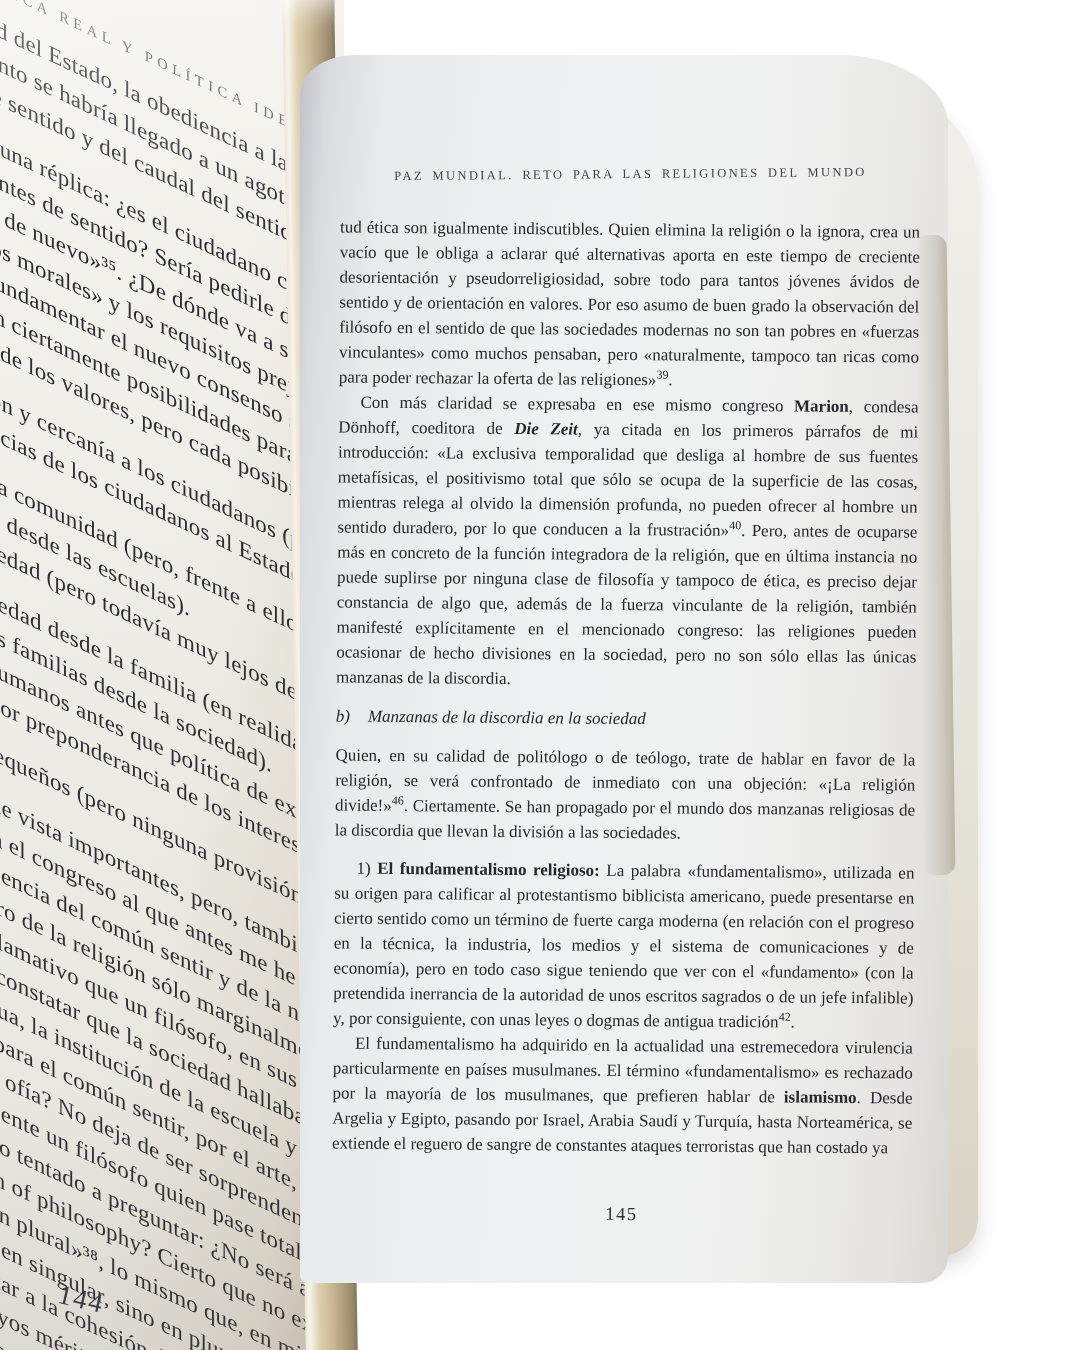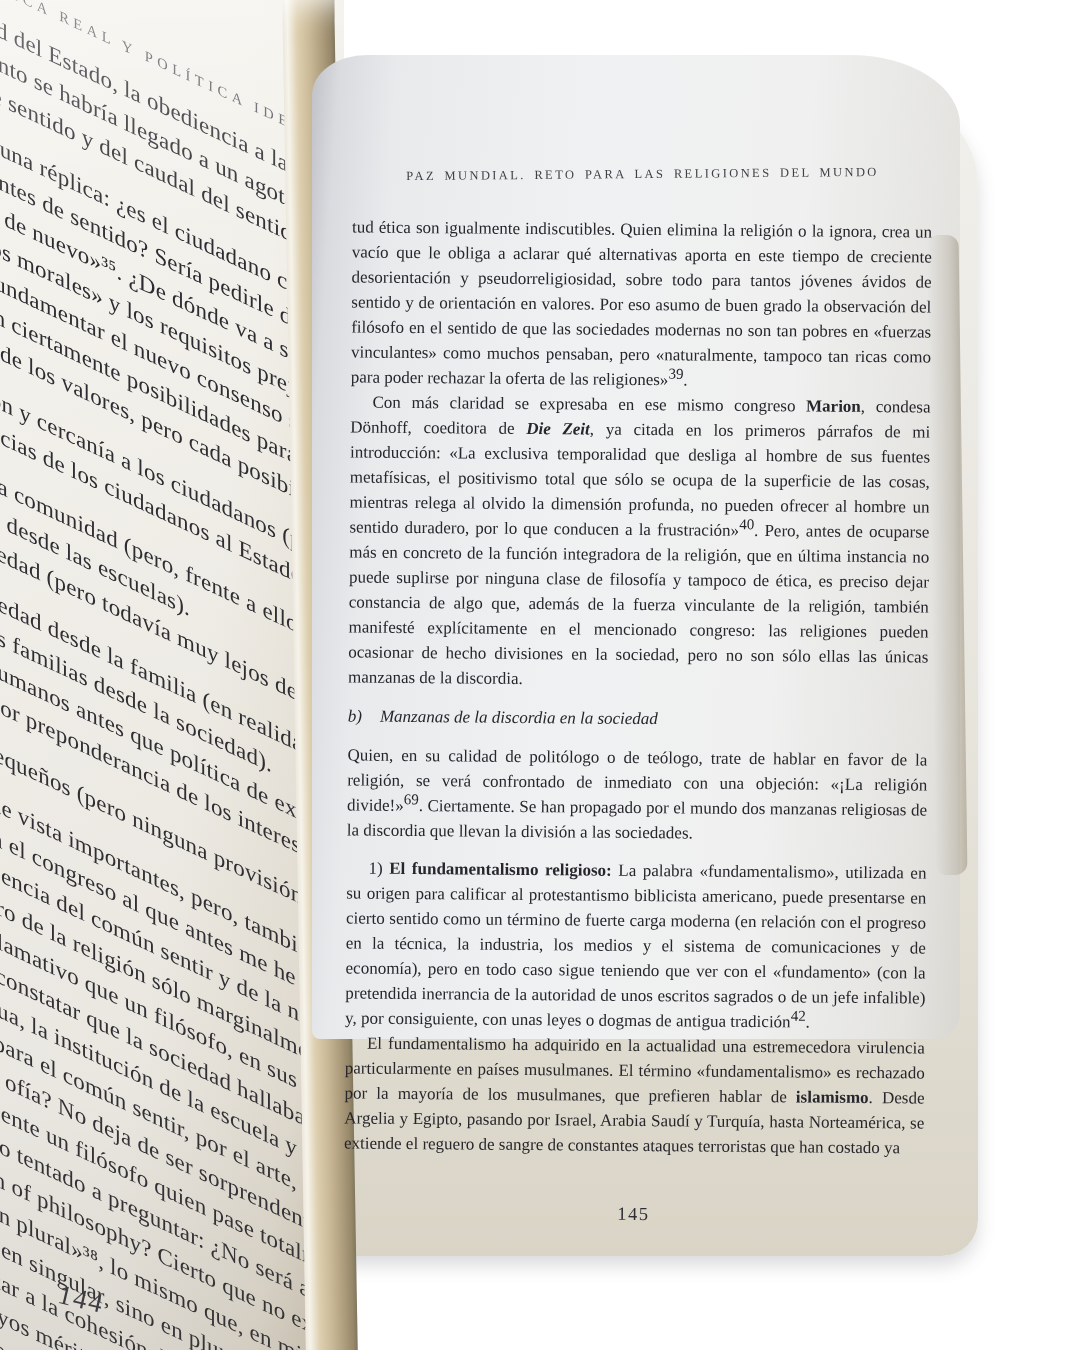--- a/index.html
+++ b/index.html
@@ -31,38 +31,38 @@
   .gutter{position:absolute;left:294px;top:-10px;width:52px;height:1372px;z-index:5;
           transform:rotate(-1deg);
           background:linear-gradient(to right,#ece7dd 0%,#f6f3ea 9%,#ddcfaf 28%,#c9b896 52%,#ad9c7c 76%,#958768 92%,#7d7258 100%);
           box-shadow:inset 0 40px 30px -25px rgba(255,255,255,.8);}
 
   
   .under-pages{position:absolute;left:318px;top:74px;width:660px;height:1182px;z-index:4;
                background:linear-gradient(180deg,#f1f0ec 0%,#e7e4dc 55%,#d9d4c6 100%);
                border-radius:70px 150px 36px 10px / 50px 110px 36px 10px;
                box-shadow:0 10px 18px rgba(80,82,95,.20);}
-  .right-page{position:absolute;left:300px;top:55px;width:648px;height:984px;z-index:6;
+  .right-page{position:absolute;left:300px;top:55px;width:648px;height:1228px;z-index:6;
               background:linear-gradient(94deg,#bfc1c7 0%,#d9dbdf 4%,#e8eaec 12%,#f0f1f2 40%,#eff0ef 70%,#e4e3e0 92%,#d9d7d1 100%);
-              border-radius:55px 110px 26px 8px / 40px 70px 26px 8px;margin-left:12px;}
+              border-radius:55px 110px 26px 8px / 40px 70px 26px 8px;}
   .fore-edge{position:absolute;right:-3px;top:180px;width:32px;height:640px;
              background:linear-gradient(to right,rgba(150,140,118,0) 0%,rgba(150,140,118,.28) 70%,rgba(130,120,98,.42) 100%);
              border-radius:12px;transform:rotate(-.8deg);}
 
   
   .rp-text{position:absolute;left:36px;top:107px;width:580px;transform:rotate(.5deg);
            color:#26262c;font-size:17px;line-height:25px;text-align:justify;}
   .rp-header{text-align:center;font-size:12.5px;letter-spacing:2.4px;word-spacing:3px;
              color:#3f3f46;margin:0 0 30px 0;transform:rotate(-1deg);white-space:nowrap;}
   .rp-p{margin:0;text-indent:22px;}
   .rp-p.noindent{text-indent:0;}
   .rp-head{margin:14px 0 14px 0;font-style:italic;text-indent:0;}
   .rp-head .lbl{margin-right:18px;}
   .rp-p.spaced{margin-top:13px;}
-  .fn{font-size:15px;line-height:0;vertical-align:super;letter-spacing:0;}
+  .fn{font-size:12px;line-height:0;vertical-align:super;letter-spacing:0;}
   b{font-weight:bold;} i{font-style:italic;font-weight:bold;}
   .rp-pagenum{margin-top:44px;text-align:center;font-size:18.5px;letter-spacing:1.5px;
               text-indent:0;color:#2e2e34;}
 </style>
 </head>
 <body>
 
 <div class="shot">
 
   <div class="left-page">
@@ -266,21 +266,21 @@
 
     <div class="rp-text">
       <p class="rp-header">PAZ MUNDIAL. RETO PARA LAS RELIGIONES DEL MUNDO</p>
 
       <p class="rp-p noindent"><span>tud ética son igualmente indiscutibles. Quien elimina la religión o la ignora, crea un vacío que le obliga a aclarar qué alternativas aporta en este tiempo de creciente desorientación y pseudorreligiosidad, sobre todo para tantos jóvenes ávidos de sentido y de orientación en valores. Por eso asumo de buen grado la observación del filósofo en el sentido de que las sociedades modernas no son tan pobres en «fuerzas vinculantes» como muchos pensaban, pero «naturalmente, tampoco tan ricas como para poder rechazar la oferta de las religiones»</span><sup class="fn">39</sup><span>.</span></p>
 
       <p class="rp-p"><span>Con más claridad se expresaba en ese mismo congreso </span><b>Marion</b><span>, condesa Dönhoff, coeditora de </span><i>Die Zeit</i><span>, ya citada en los primeros párrafos de mi introducción: «La exclusiva temporalidad que desliga al hombre de sus fuentes metafísicas, el positivismo total que sólo se ocupa de la superficie de las cosas, mientras relega al olvido la dimensión profunda, no pueden ofrecer al hombre un sentido duradero, por lo que conducen a la frustración»</span><sup class="fn">40</sup><span>. Pero, antes de ocuparse más en concreto de la función integradora de la religión, que en última instancia no puede suplirse por ninguna clase de filosofía y tampoco de ética, es preciso dejar constancia de algo que, además de la fuerza vinculante de la religión, también manifesté explícitamente en el mencionado congreso: las religiones pueden ocasionar de hecho divisiones en la sociedad, pero no son sólo ellas las únicas manzanas de la discordia.</span></p>
 
       <p class="rp-head"><span class="lbl">b)</span><span>Manzanas de la discordia en la sociedad</span></p>
 
-      <p class="rp-p noindent"><span>Quien, en su calidad de politólogo o de teólogo, trate de hablar en favor de la religión, se verá confrontado de inmediato con una objeción: «¡La religión divide!»</span><sup class="fn">69</sup><span>. Ciertamente. Se han propagado por el mundo dos manzanas religiosas de la discordia que llevan la división a las sociedades.</span></p>
+      <p class="rp-p noindent"><span>Quien, en su calidad de politólogo o de teólogo, trate de hablar en favor de la religión, se verá confrontado de inmediato con una objeción: «¡La religión divide!»</span><sup class="fn">46</sup><span>. Ciertamente. Se han propagado por el mundo dos manzanas religiosas de la discordia que llevan la división a las sociedades.</span></p>
 
       <p class="rp-p spaced"><span>1) </span><b>El fundamentalismo religioso:</b><span> La palabra «fundamentalismo», utilizada en su origen para calificar al protestantismo biblicista americano, puede presentarse en cierto sentido como un término de fuerte carga moderna (en relación con el progreso en la técnica, la industria, los medios y el sistema de comunicaciones y de economía), pero en todo caso sigue teniendo que ver con el «fundamento» (con la pretendida inerrancia de la autoridad de unos escritos sagrados o de un jefe infalible) y, por consiguiente, con unas leyes o dogmas de antigua tradición</span><sup class="fn">42</sup><span>.</span></p>
 
       <p class="rp-p"><span>El fundamentalismo ha adquirido en la actualidad una estremecedora virulencia particularmente en países musulmanes. El término «fundamentalismo» es rechazado por la mayoría de los musulmanes, que prefieren hablar de </span><b>islamismo</b><span>. Desde Argelia y Egipto, pasando por Israel, Arabia Saudí y Turquía, hasta Norteamérica, se extiende el reguero de sangre de constantes ataques terroristas que han costado ya</span></p>
 
       <p class="rp-p rp-pagenum">145</p>
     </div>
   </div>
 
 </div>

